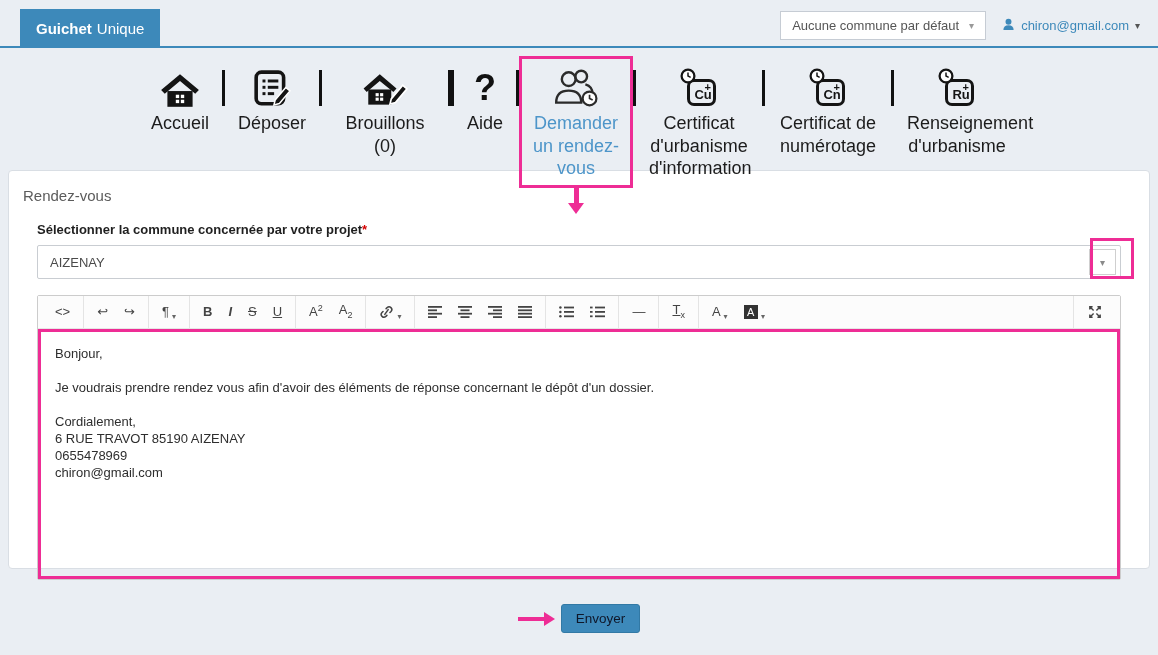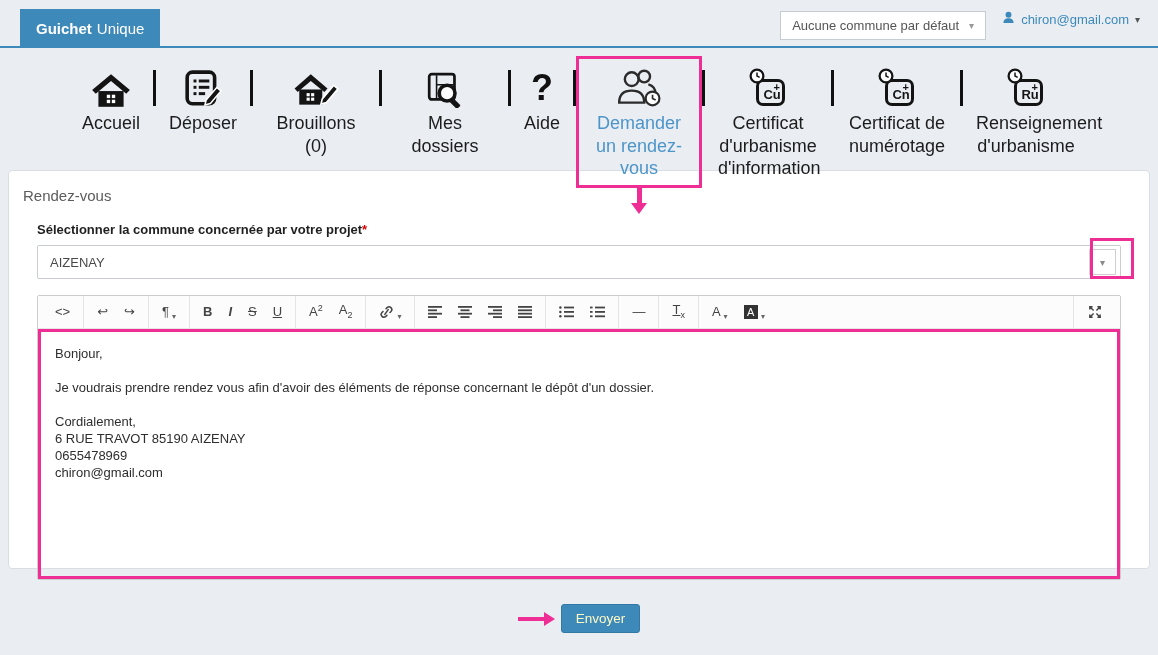--- a/index.html
+++ b/index.html
@@ -8,34 +8,34 @@
     font-family: "Liberation Sans", "DejaVu Sans", sans-serif;
     background:#eaeef3; color:#222; font-size:13px;
   }
   
   .header { position:relative; height:48px; border-bottom:2px solid #3d89ba; background:#eaeef3; }
   .brand {
     position:absolute; left:20px; top:9px; height:39px; padding:0 16px;
     background:#3d89ba; color:#fff; font-size:15px; display:flex; align-items:center; gap:5px; cursor:pointer;
   }
   .brand b { font-weight:bold; }
-  .header-right { position:absolute; right:18px; top:11px; display:flex; align-items:flex-start; gap:16px; }
+  .header-right { position:absolute; right:18px; top:11px; display:flex; align-items:center; gap:16px; }
   .commune-default {
     background:#fff; border:1px solid #c6ccd4; padding:6px 11px; color:#555;
     display:flex; align-items:center; gap:10px; cursor:pointer;
   }
   .commune-default .caret { color:#999; font-size:10px; }
   .user-menu { display:flex; align-items:center; gap:6px; color:#3d89ba; cursor:pointer; }
   .user-menu .caret { color:#555; font-size:10px; }
   
   .nav { height:122px; display:flex; justify-content:center; align-items:flex-start; padding-top:8px; position:relative; }
   .nav-item { display:flex; flex-direction:column; align-items:center; padding:6px 13px 5px; cursor:pointer; position:relative; }
   .nav-icon { height:46px; display:flex; align-items:flex-end; justify-content:center; }
   .nav-label { margin-top:4px; font-size:18px; line-height:1.25; text-align:center; max-width:100px; color:#1c1c1c; }
-  .nav-item.active { border:3px solid #ee2d95; padding:3px 10px 5px; }
+  .nav-item.active { border:3px solid #ee2d95; padding:3px 4px 5px; }
   .nav-item.active .nav-label { color:#4d95c9; }
   .nav-sep { width:3px; height:36px; background:#111; margin-top:14px; }
   .q { font-size:36px; font-weight:800; color:#111; line-height:1; padding-bottom:2px; }
   
   .cert-wrap { position:relative; width:40px; height:40px; display:inline-block; }
   .cert-box {
     position:absolute; right:3px; bottom:2px; width:29px; height:27px;
     border:3px solid #141414; border-radius:7px; display:flex; align-items:flex-end; padding:0 0 1px 3px;justify-content:center;
   }
   .cert-badge { font-size:13px; font-weight:bold; color:#141414; line-height:1.1; }
@@ -74,21 +74,21 @@
   .tb-caret { font-size:8px; color:#666; margin-left:2px; transform:translateY(2px); }
   .bgA { background:#333; color:#fff; padding:0 3.5px; font-size:11px; line-height:14px; display:inline-block; }
   .editor-content { height:250px; border:3px solid #ee2d95; padding:13px 14px; color:#2e2e2e; overflow:hidden; cursor:text; }
   .eline { font-size:13px; line-height:17px; white-space:pre-wrap; }
   
   .send-row { margin-top:24px; display:flex; justify-content:center; align-items:center; }
   .right-arrow { display:flex; align-items:center; margin-right:6px; }
   .right-arrow .stem { width:26px; height:4px; background:#ee2d95; }
   .right-arrow .head { width:0; height:0; border-top:7px solid transparent; border-bottom:7px solid transparent; border-left:11px solid #ee2d95; }
   .send-btn {
-    background:#3d89ba; color:#fef9c3; border:1px solid #3279a5; border-radius:3px;
+    background:#3d89ba; color:#0f172a; border:1px solid #3279a5; border-radius:3px;
     font-size:13.5px; padding:6px 14px; cursor:pointer; font-family:inherit;
   }
 </style>
 </head>
 <body>
 
 <div class="header">
   <div class="brand">
     <b>Guichet</b>
     <span>Unique</span>
@@ -156,31 +156,20 @@
             <rect x="17.3" y="20" width="3" height="3"></rect>
             <rect x="13" y="24.3" width="3" height="3"></rect>
             <rect x="17.3" y="24.3" width="3" height="3"></rect>
           </g>
           <path d="M28 25.5 L39 12.5 L43 15.9 L32 28.9 L26.8 30.4 Z" fill="#141414" stroke="#fff" stroke-width="1.6"></path>
         </svg>
       </span>
       <span class="nav-label">Brouillons (0)</span>
     </div>
     <span class="nav-sep"></span>
-    <div class="nav-item">
-      <span class="nav-icon">
-        <svg width="40" height="36" viewBox="0 0 38 34">
-          <rect x="4" y="2" width="24" height="24" rx="2.5" fill="none" stroke="#141414" stroke-width="2.6"></rect>
-          <path d="M11 3 V12 H27 M11 12 V25 M18 12 V18" stroke="#141414" stroke-width="1.5" fill="none"></path>
-          <circle cx="21" cy="20" r="7.5" fill="#fff" stroke="#141414" stroke-width="3.4"></circle>
-          <rect x="26.8" y="24.6" width="10" height="5" rx="1" transform="rotate(45 26.8 24.6)" fill="#141414"></rect>
-        </svg>
-      </span>
-      <span class="nav-label">Mes dossiers</span>
-    </div>
     <span class="nav-sep"></span>
     <div class="nav-item">
       <span class="nav-icon">
         <span class="q">?</span>
       </span>
       <span class="nav-label">Aide</span>
     </div>
     <span class="nav-sep"></span>
     <div class="nav-item active">
       <span class="nav-icon">

